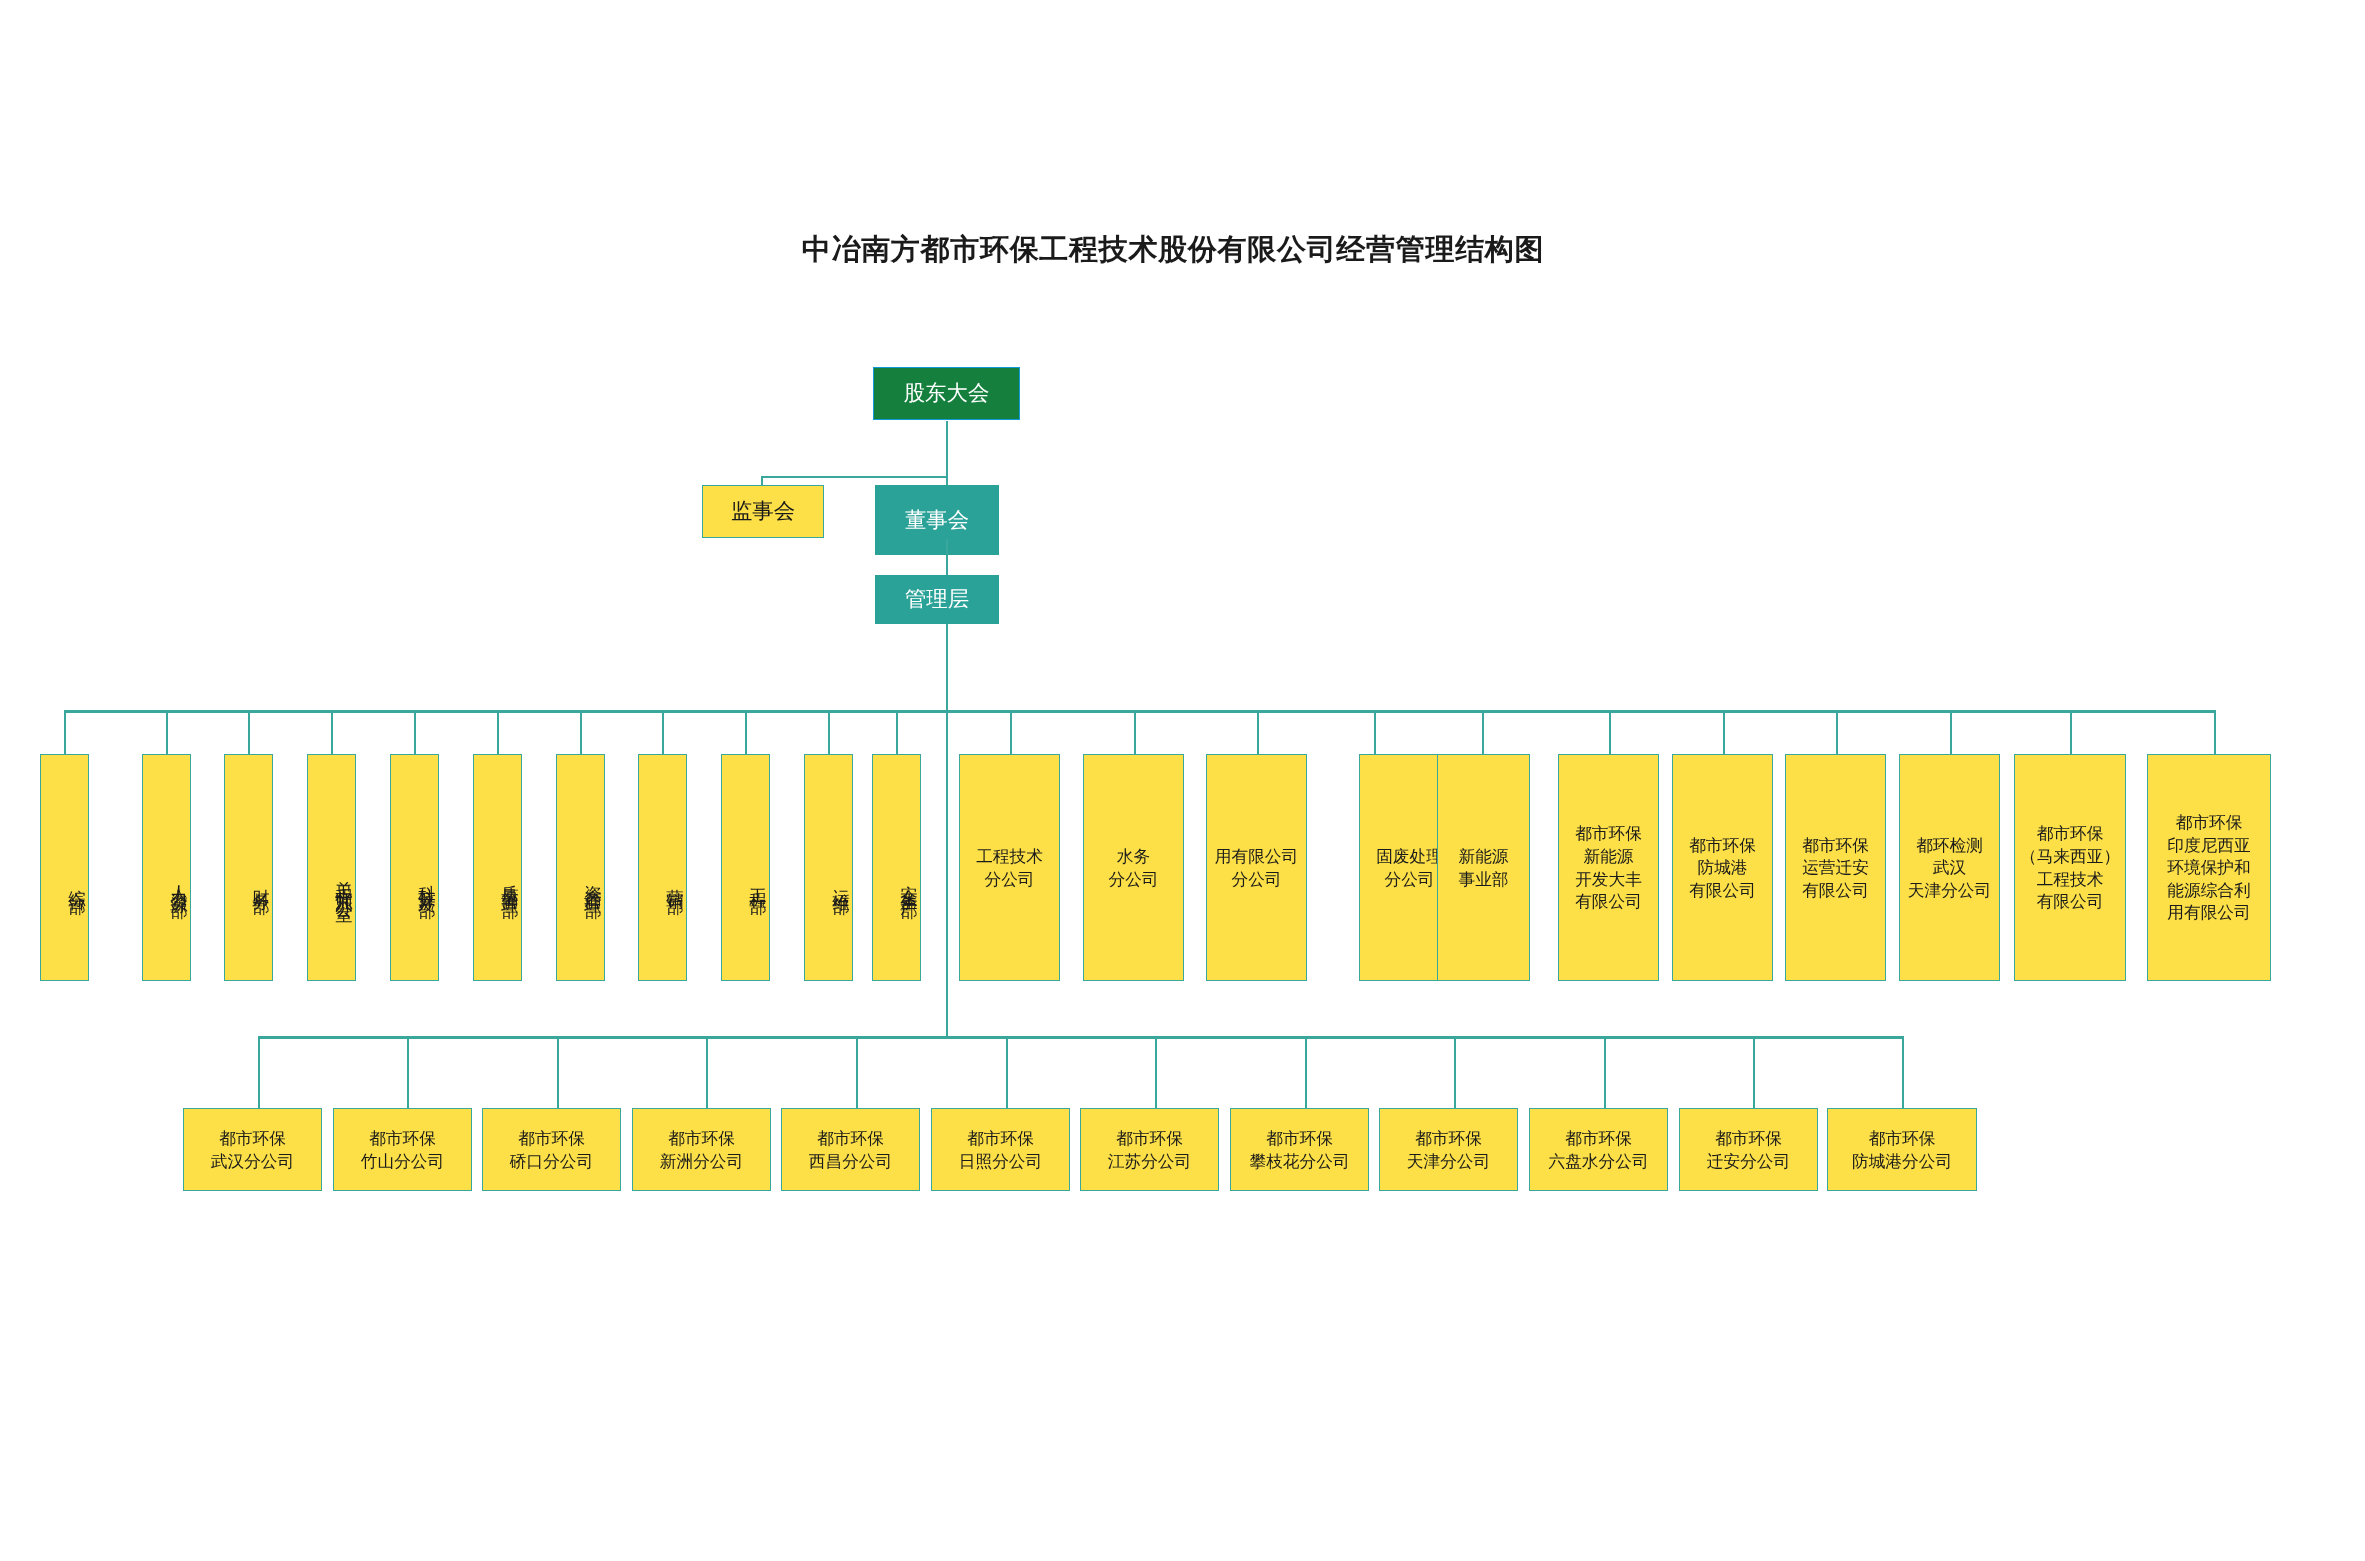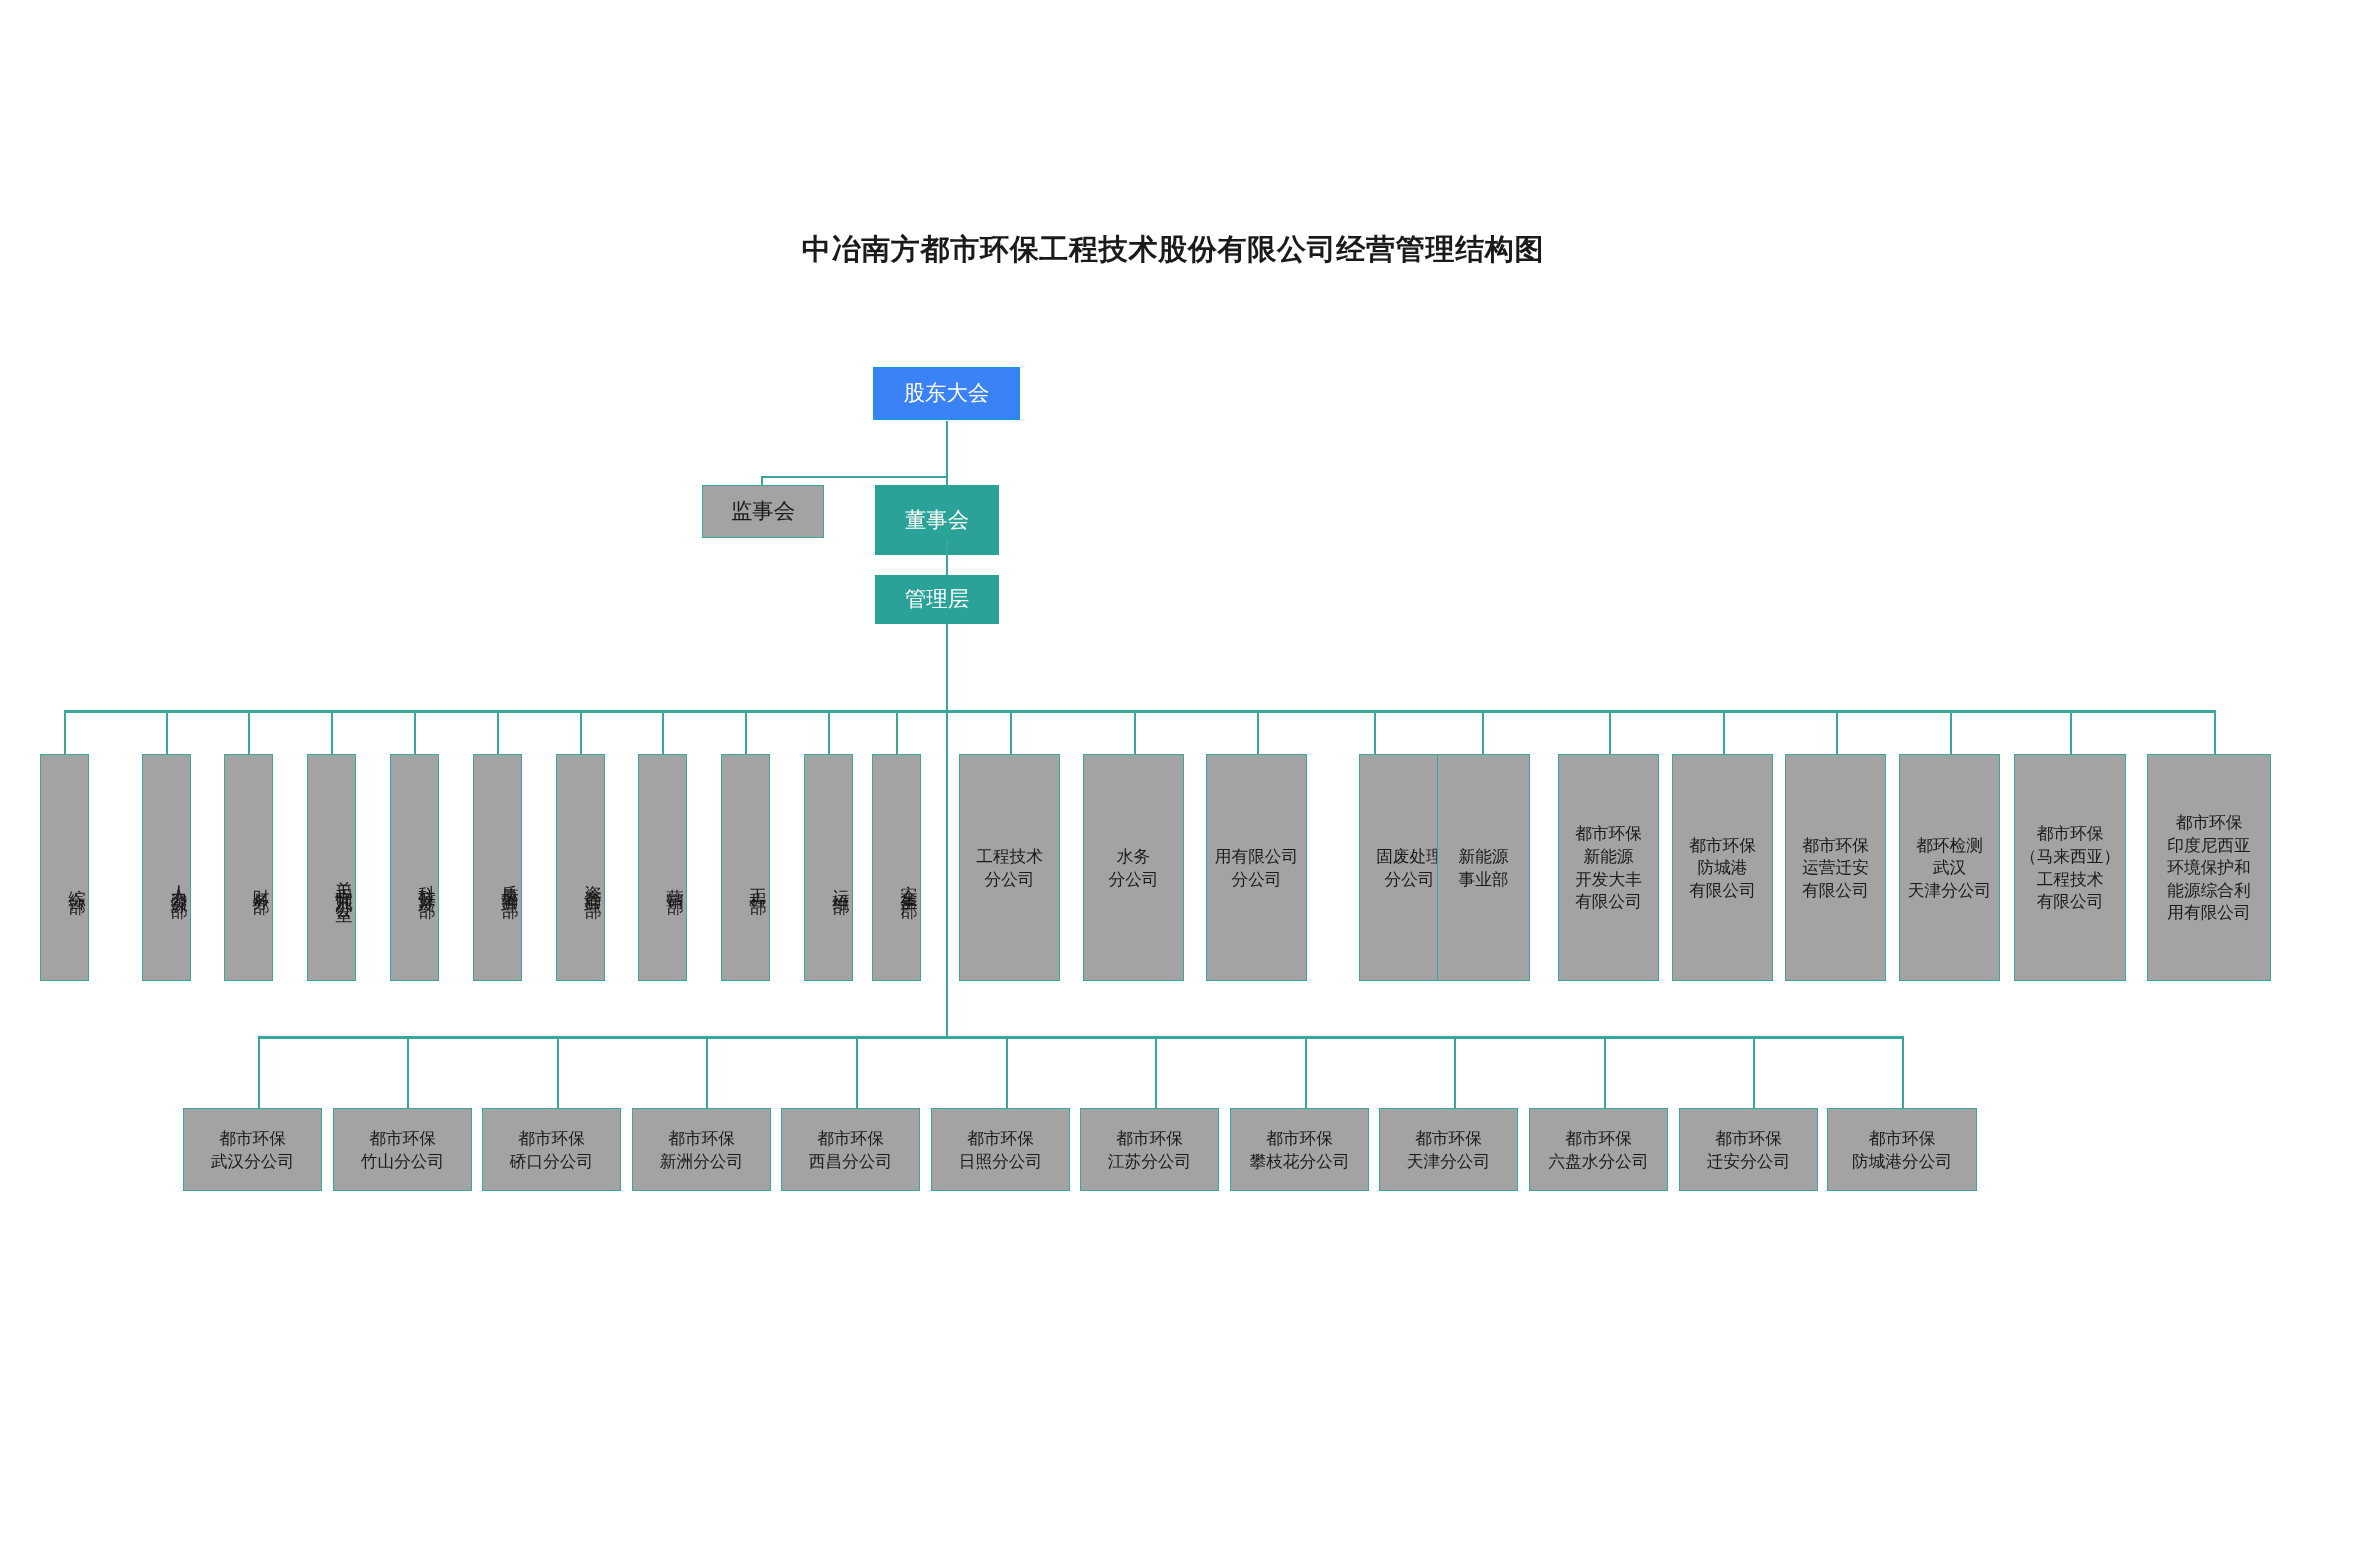--- a/index.html
+++ b/index.html
@@ -40,30 +40,30 @@
     background: #3aa79c;
   }
   .line-h { height: 2px; }
   .line-v { width: 2px; }
 
   
   .node {
     position: absolute;
     box-sizing: border-box;
     border: 1.3px solid #3aa79c;
-    background: #a3a3a3;
+    background: #fde047;
     color: #1a1a1a;
     display: flex;
     align-items: center;
     justify-content: center;
     text-align: center;
     line-height: 1.35;
   }
   .node.filled-blue {
-    background: #3b82f6;
+    background: #15803d;
     border-color: #109AD7;
     color: #ffffff;
   }
   .node.filled-teal {
     background: #2BA298;
     border-color: #2BA298;
     color: #ffffff;
   }
 
   

